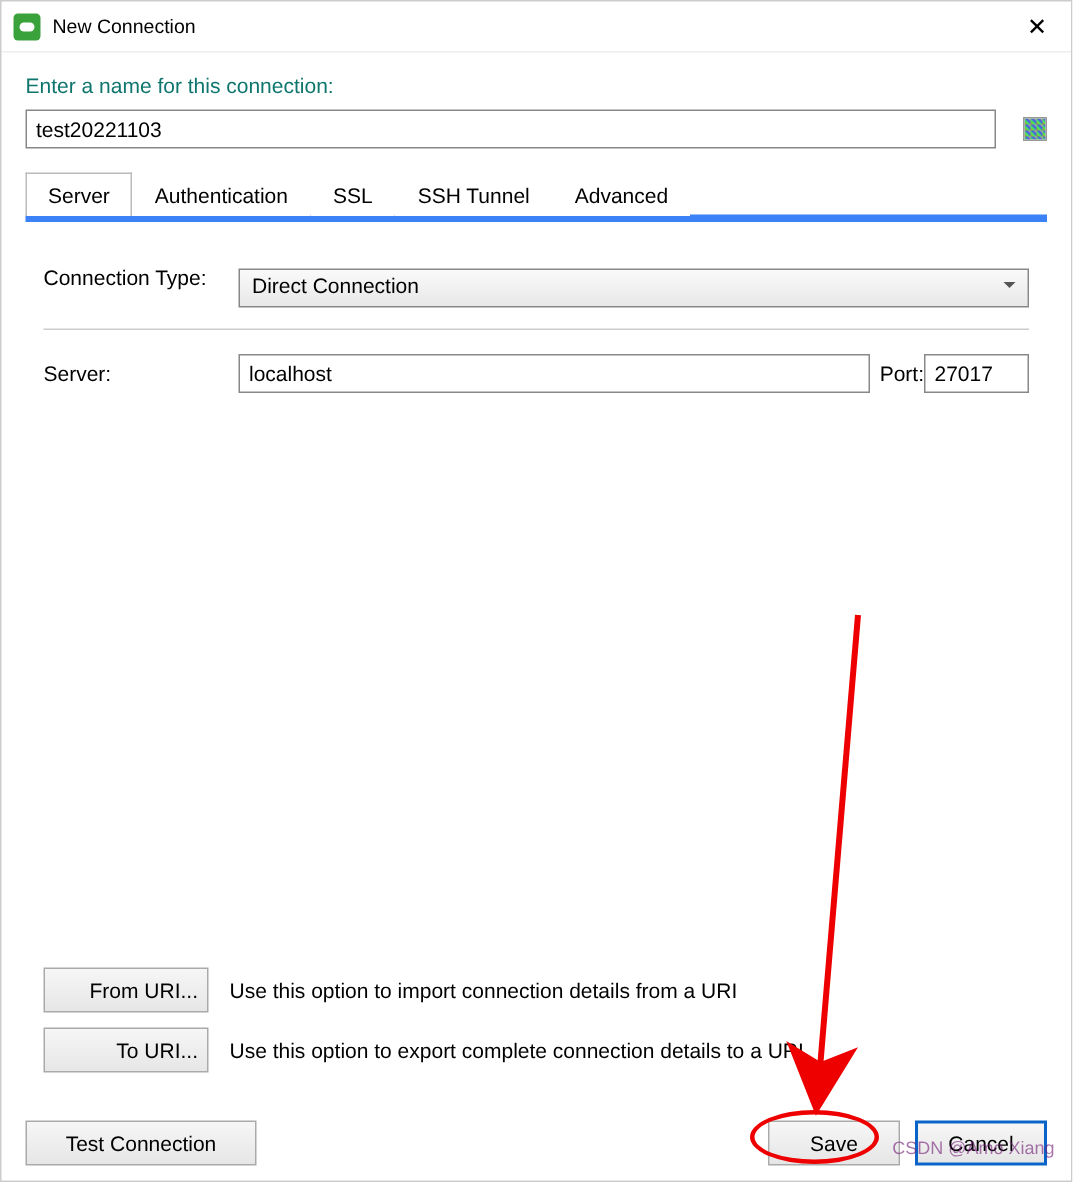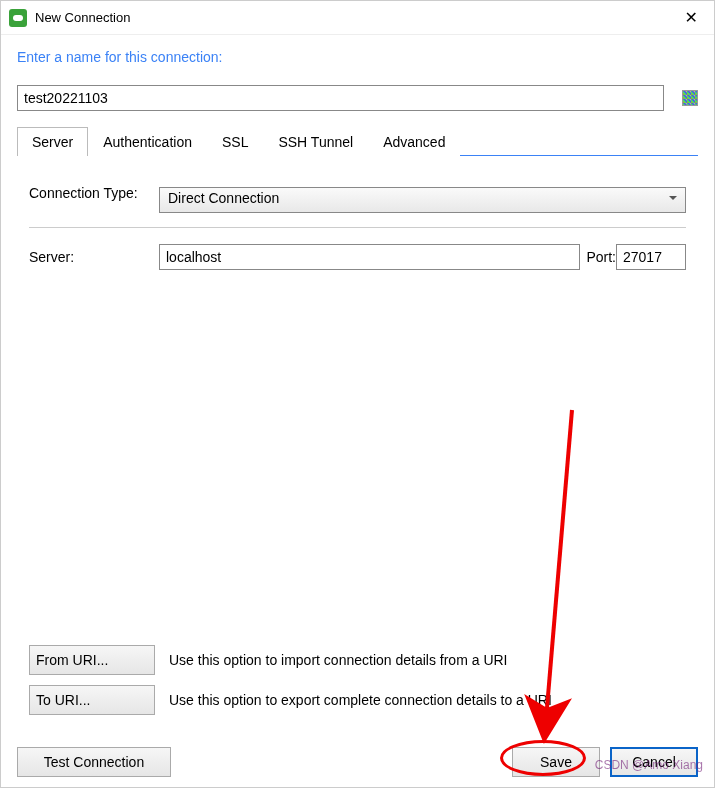--- a/index.html
+++ b/index.html
@@ -4,40 +4,40 @@
   <style>
     * { box-sizing: border-box; font-family: 'Segoe UI', Tahoma, sans-serif; }
     body { margin: 0; padding: 0; background: #fff; width: 715px; height: 788px; overflow: hidden; position: relative; }
     .window { width: 715px; height: 788px; border: 1px solid #ccc; display: flex; flex-direction: column; }
     .titlebar { display: flex; align-items: center; height: 34px; padding: 0 8px; border-bottom: 1px solid #eee; }
     .titlebar-icon { width: 18px; height: 18px; background: #3aa23a; border-radius: 3px; margin-right: 8px; display: flex; align-items: center; justify-content: center; }
     .titlebar-icon::after { content: ""; width: 10px; height: 6px; background: #fff; border-radius: 3px; }
     .titlebar-title { font-size: 13px; color: #000; flex: 1; }
     .titlebar-close { font-size: 16px; cursor: default; padding: 4px 8px; }
     .content { padding: 14px 16px 12px 16px; flex: 1; display: flex; flex-direction: column; }
-    .label-row { font-size: 14px; color: #3b82f6; margin-bottom: 20px; }
+    .label-row { font-size: 14px; color: #0f766e; margin-bottom: 8px; }
     .name-row { display: flex; align-items: center; gap: 18px; margin-bottom: 16px; }
     .name-input { flex: 1; height: 26px; border: 1px solid #888; padding: 2px 6px; font-size: 14px; }
     .color-picker { width: 16px; height: 16px; border: 1px solid #999; background: linear-gradient(45deg,#f44,#4f4,#44f,#ff4); background-size: 4px 4px; cursor: default; }
-    .tabs { display: flex; border-bottom: 1px solid #3b82f6; margin-bottom: 16px; }
+    .tabs { display: flex; border-bottom: 5px solid #3b82f6; margin-bottom: 16px; }
     .tab { padding: 6px 14px; font-size: 14px; color: #000; cursor: default; background: #fff; border: 1px solid transparent; border-bottom: none; margin-bottom: -1px; }
     .tab.active { border-color: #bbb; background: #fff; }
     .tab-panel { padding: 0 12px; flex: 1; display: flex; flex-direction: column; }
     .form-row { display: flex; align-items: center; gap: 0; margin-bottom: 4px; }
     .form-label { width: 130px; font-size: 14px; }
     .dropdown { flex: 1; height: 26px; border: 1px solid #888; background: linear-gradient(#fafafa,#e8e8e8); padding: 2px 24px 2px 8px; font-size: 14px; position: relative; cursor: default; margin-top: 15px; }
     .dropdown::after { content: ""; position: absolute; right: 8px; top: 50%; transform: translateY(-50%); border: 4px solid transparent; border-top-color: #555; }
     .sep { border: none; border-top: 1px solid #ccc; margin: 10px 0 16px 0; }
     .server-input { flex: 1; height: 26px; border: 1px solid #888; padding: 2px 6px; font-size: 14px; }
     .port-label { font-size: 14px; margin-left: 6px; }
     .port-input { width: 70px; height: 26px; border: 1px solid #888; padding: 2px 6px; font-size: 14px; }
     .hint { font-size: 14px; color: #000; margin-left: 140px; margin-top: 4px; }
     .spacer { flex: 1; }
     .uri-row { display: flex; align-items: center; gap: 14px; margin-bottom: 10px; }
-    .uri-btn { width: 126px; height: 30px; border: 1px solid #aaa; background: linear-gradient(#f6f6f6,#e6e6e6); font-size: 14px; cursor: default; text-align: left; }
+    .uri-btn { width: 110px; height: 30px; border: 1px solid #aaa; background: linear-gradient(#f6f6f6,#e6e6e6); font-size: 14px; cursor: default; text-align: right; }
     .uri-desc { font-size: 14px; }
     .footer { display: flex; align-items: center; padding: 10px 16px; gap: 10px; }
     .btn { height: 30px; border: 1px solid #aaa; background: linear-gradient(#f6f6f6,#e6e6e6); font-size: 14px; cursor: default; padding: 0 18px; }
     .btn-test { width: 154px; }
     .footer-spacer { flex: 1; }
     .btn-save { width: 88px; }
     .btn-cancel { width: 88px; border: 2px solid #0a64c8; }
     .save-ellipse { position: absolute; left: 500px; top: 740px; width: 86px; height: 36px; border: 3px solid #e00; border-radius: 50%; pointer-events: none; }
     .arrow-svg { position: absolute; left: 0; top: 0; width: 715px; height: 788px; pointer-events: none; }
     .watermark { position: absolute; right: 12px; bottom: 16px; font-size: 12px; color: #701a75; opacity: 0.6; }

